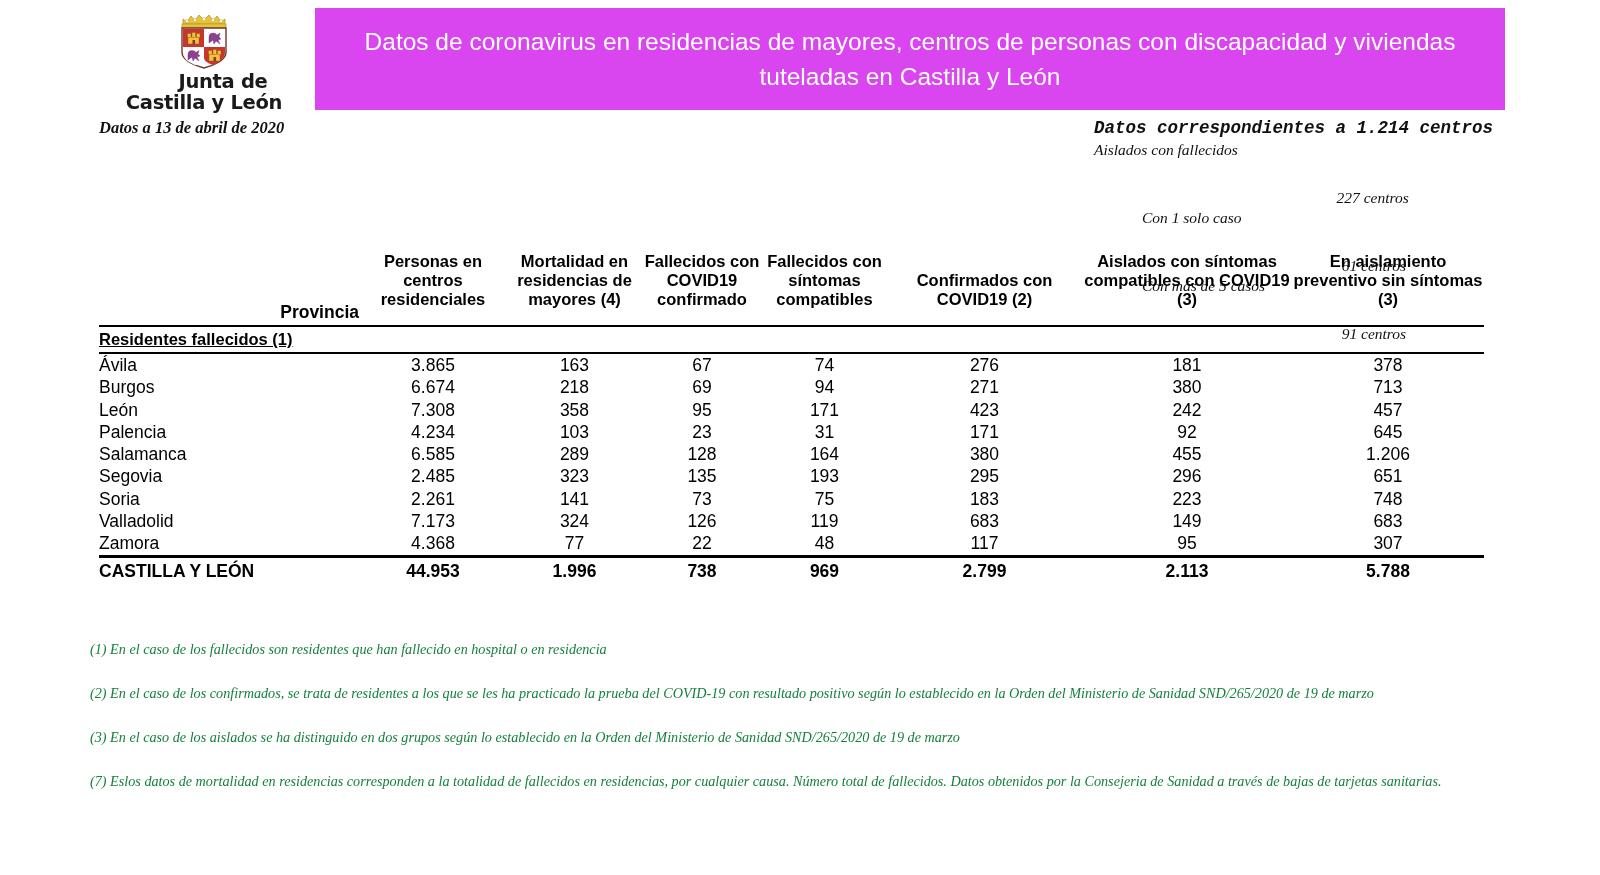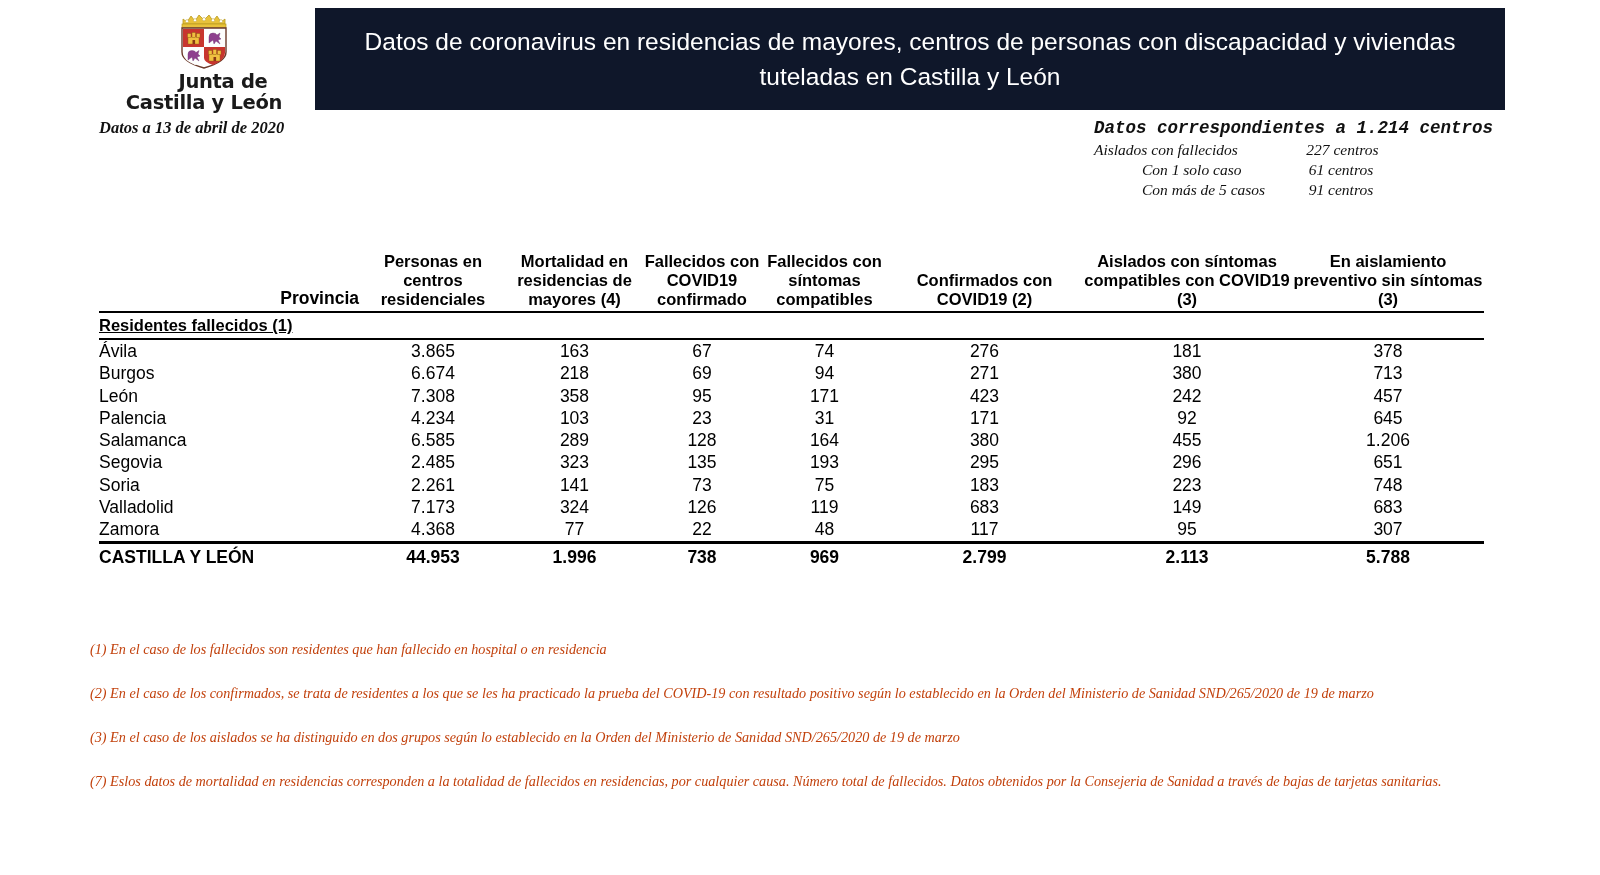--- a/index.html
+++ b/index.html
@@ -51,21 +51,21 @@
     white-space: nowrap;
   }
   #brand-line1 { padding-left: 38px; }
 
   #title-banner {
     position: absolute;
     left: 315px;
     top: 8px;
     width: 1190px;
     height: 102px;
-    background: #0f172a;
+    background: #d946ef;
     display: flex;
     align-items: center;
     justify-content: center;
   }
   #title-banner-text {
     color: #ffffff;
     font-family: "Liberation Sans", sans-serif;
     font-size: 24.5px;
     line-height: 35px;
     font-weight: normal;
@@ -101,21 +101,21 @@
     margin-bottom: 2px;
     font-family: Liberation Mono, monospace;
   }
   .centers-row {
     display: flex;
     font-size: 15.5px;
     line-height: 20px;
   }
   .centers-row .lbl { width: 240px; }
   .centers-row .lbl.ind { padding-left: 48px; width: 192px; }
-  .centers-row .val { width: 150px; text-align: left; padding-right: 45px; }
+  .centers-row .val { width: 150px; text-align: center; padding-right: 45px; margin-top: 48px; }
 
   
   #table-wrap {
     position: absolute;
     left: 99px;
     top: 252px;
     width: 1385px;
   }
   table.data {
     width: 1385px;
@@ -136,21 +136,21 @@
   col.c-5    { width: 195px; }
   col.c-6    { width: 210px; }
   col.c-7    { width: 192px; }
 
   thead th.hd {
     font-weight: bold;
     font-size: 16.5px;
     line-height: 19px;
     text-align: center;
     vertical-align: bottom;
-    padding-bottom: 2px;
+    padding-bottom: 16px;
   }
   thead th.hd-prov {
     font-weight: bold;
     font-size: 17.5px;
     text-align: right;
     vertical-align: bottom;
     padding-bottom: 2px;
   }
   tr.hd-row th { border-bottom: 2.5px solid #000; }
 
@@ -184,21 +184,21 @@
   
   #notes {
     position: absolute;
     left: 90px;
     top: 640px;
     width: 1400px;
     font-family: "Liberation Serif", serif;
     font-style: italic;
     font-size: 14.2px;
     line-height: 18px;
-    color: #c2410c;
+    color: #15803d;
   }
   .note { margin-bottom: 26px; }
   .note.n4 { margin-bottom: 0; }
 </style>
 </head>
 <body>
 
 <div id="header">
 
   <div id="brand">

